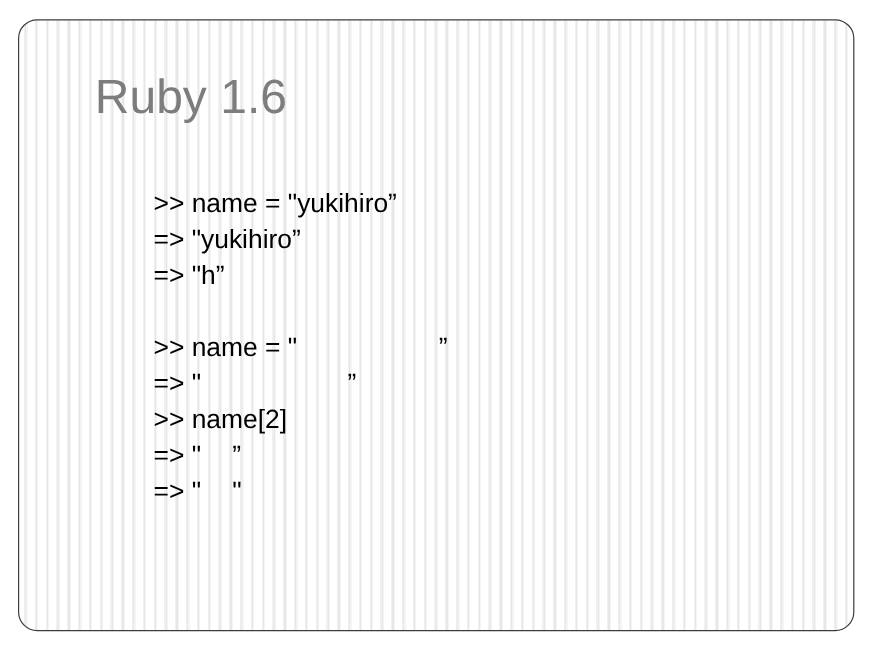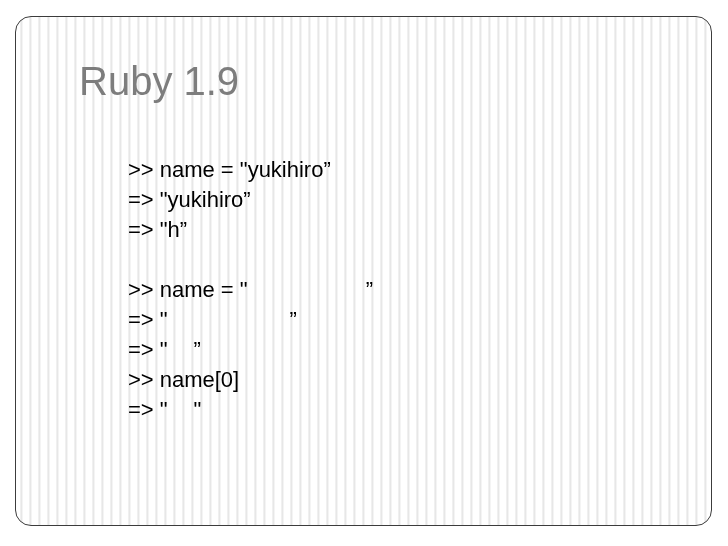--- a/index.html
+++ b/index.html
@@ -97,21 +97,21 @@
     font-size: 22px;
   }
 </style>
 </head>
 <body>
 
 <div id="slide-canvas">
 
   <div id="slide-frame">
 
-    <div id="slide-title">Ruby 1.9</div>
+    <div id="slide-title">Ruby 1.6</div>
 
     <div id="console-block">
 
       <div class="console-line">
         <span>&gt;&gt; name = "yukihiro”</span>
       </div>
 
       <div class="console-line">
         <span>=&gt; "yukihiro”</span>
       </div>
@@ -126,28 +126,28 @@
       </div>
 
       <div class="console-line">
         <span>&gt;&gt; name = "</span><span class="missing-glyphs w-4"></span><span class="q-close">”</span>
       </div>
 
       <div class="console-line">
         <span>=&gt; "</span><span class="missing-glyphs w-4b"></span><span class="q-close">”</span>
       </div>
 
+      <div class="console-line">
+        <span>&gt;&gt; name[2]</span>
+      </div>
 
       <div class="console-line">
         <span>=&gt; "</span><span class="missing-glyphs w-1"></span><span class="q-close">”</span>
       </div>
 
-      <div class="console-line">
-        <span>&gt;&gt; name[0]</span>
-      </div>
 
       <div class="console-line">
         <span>=&gt; "</span><span class="missing-glyphs w-1"></span><span class="q-close">"</span>
       </div>
 
     </div>
   </div>
 </div>
 
 </body></html>

